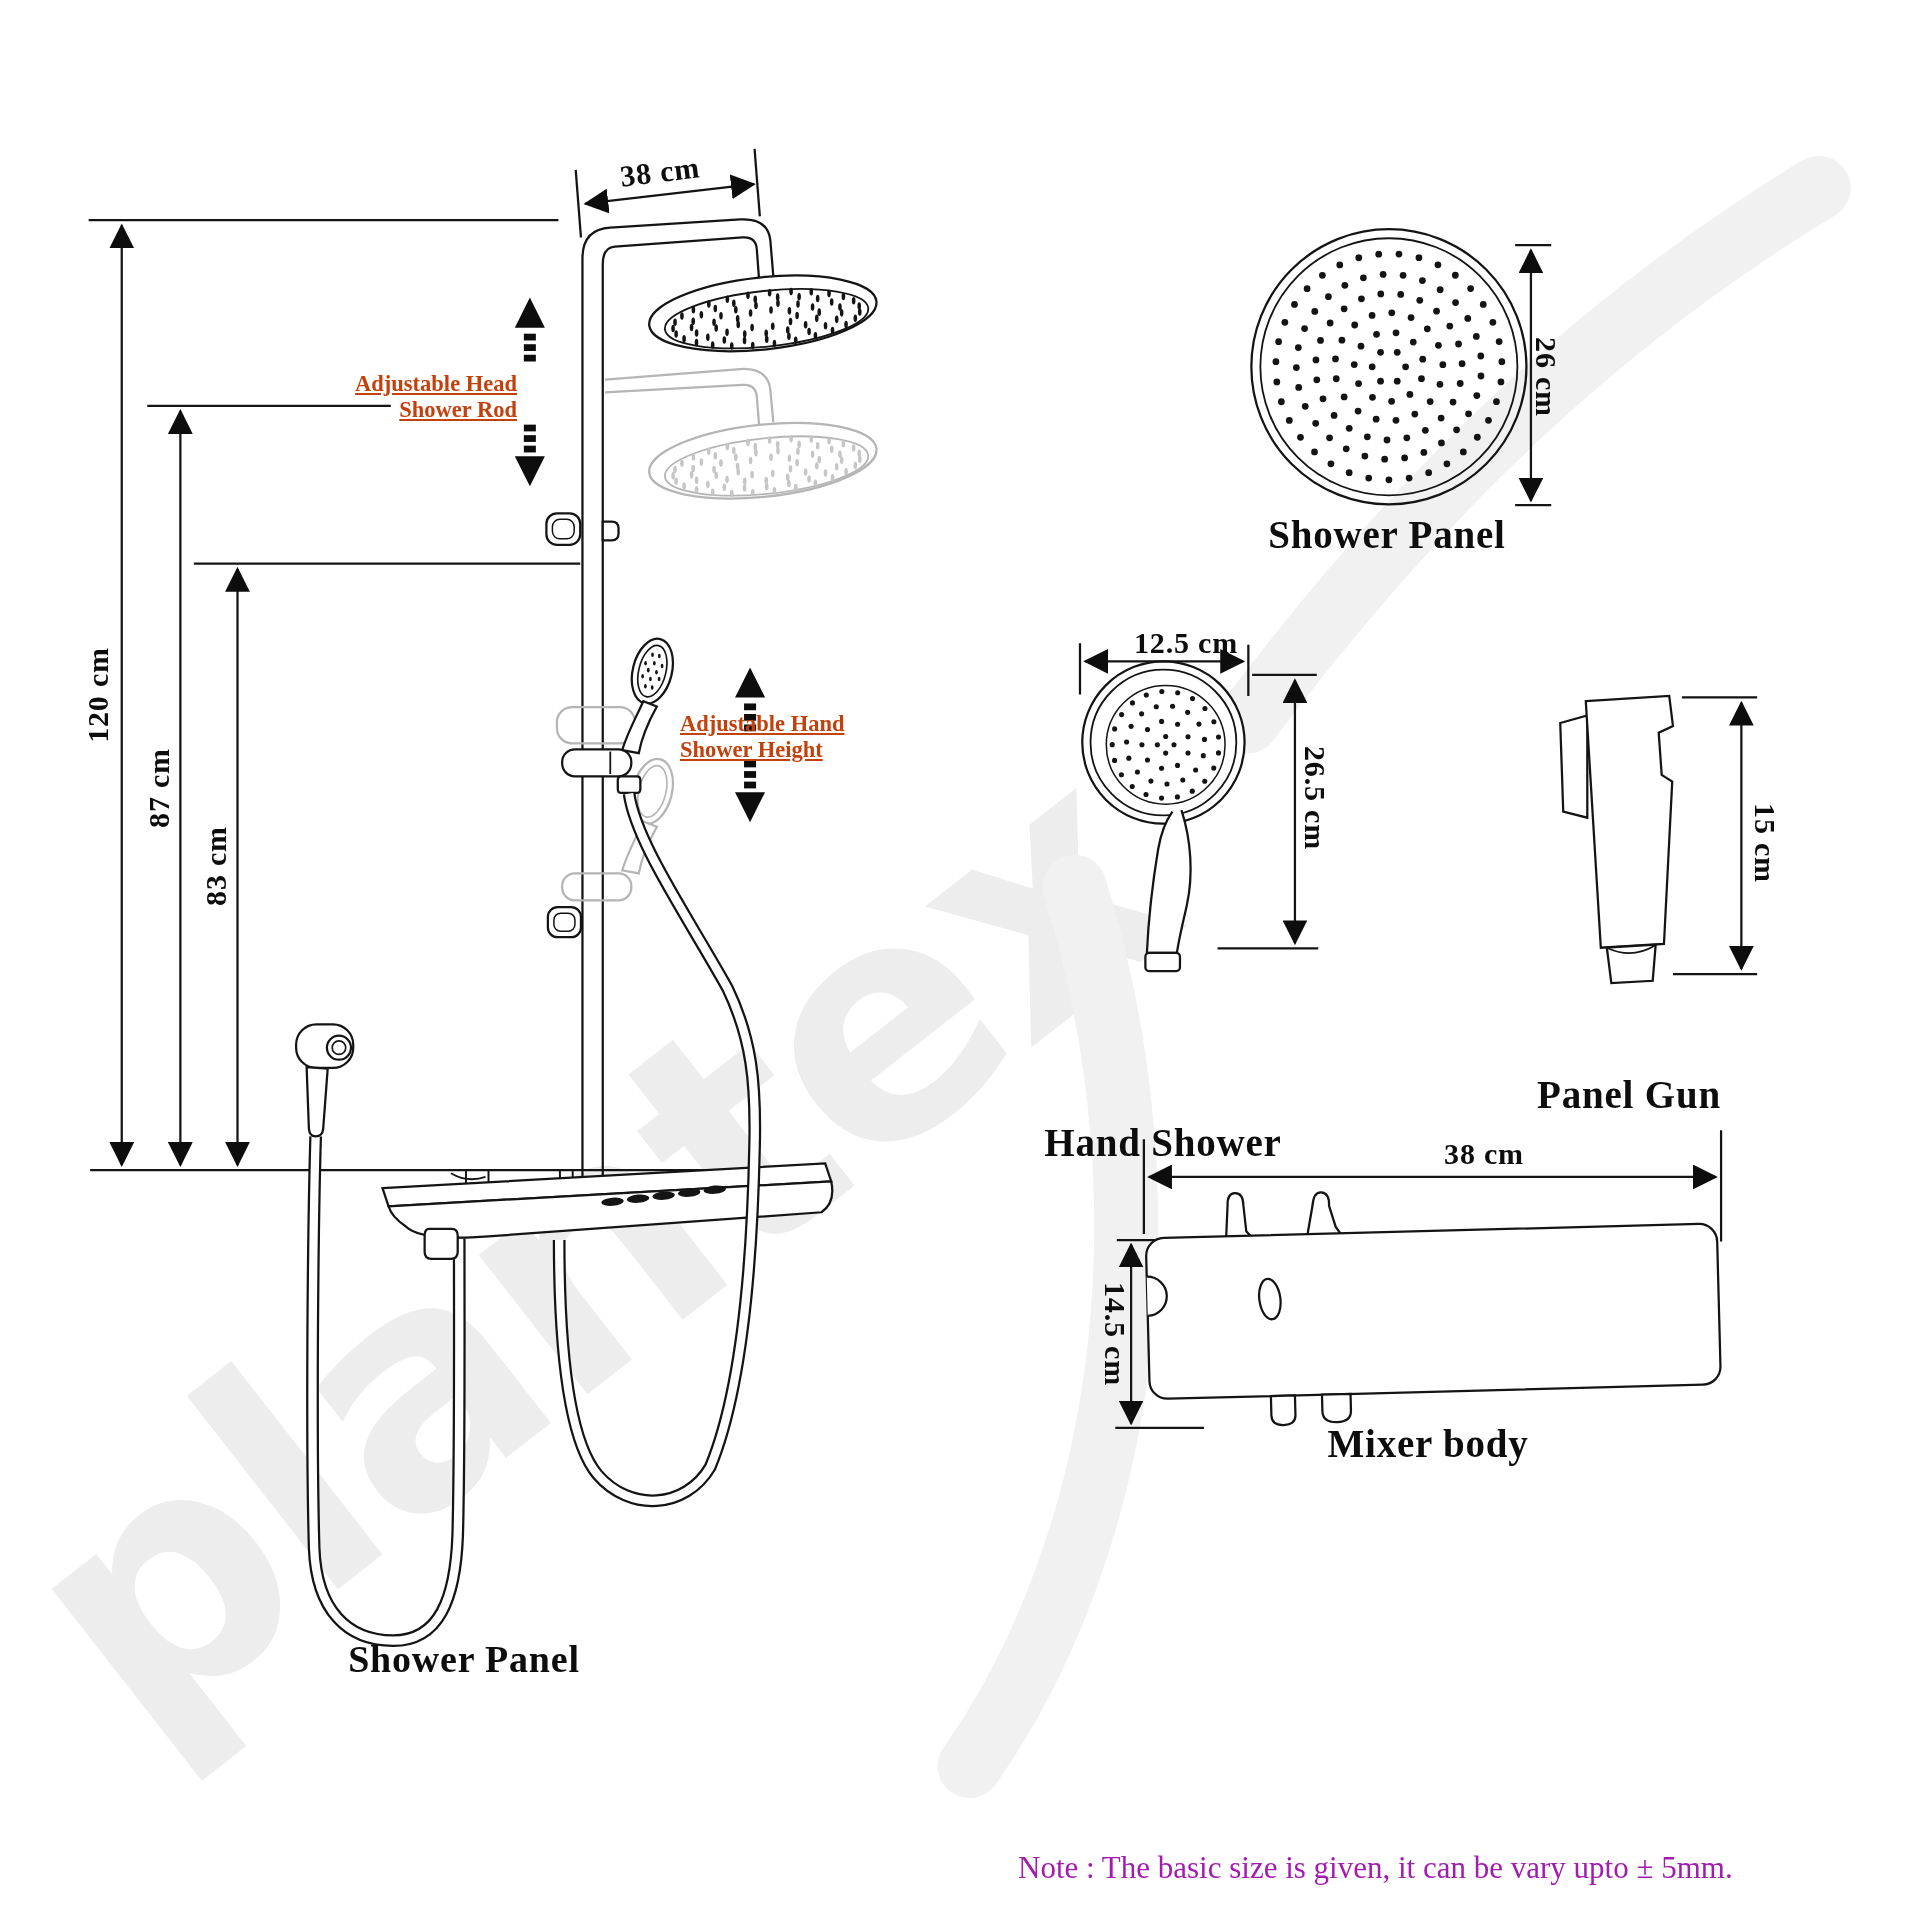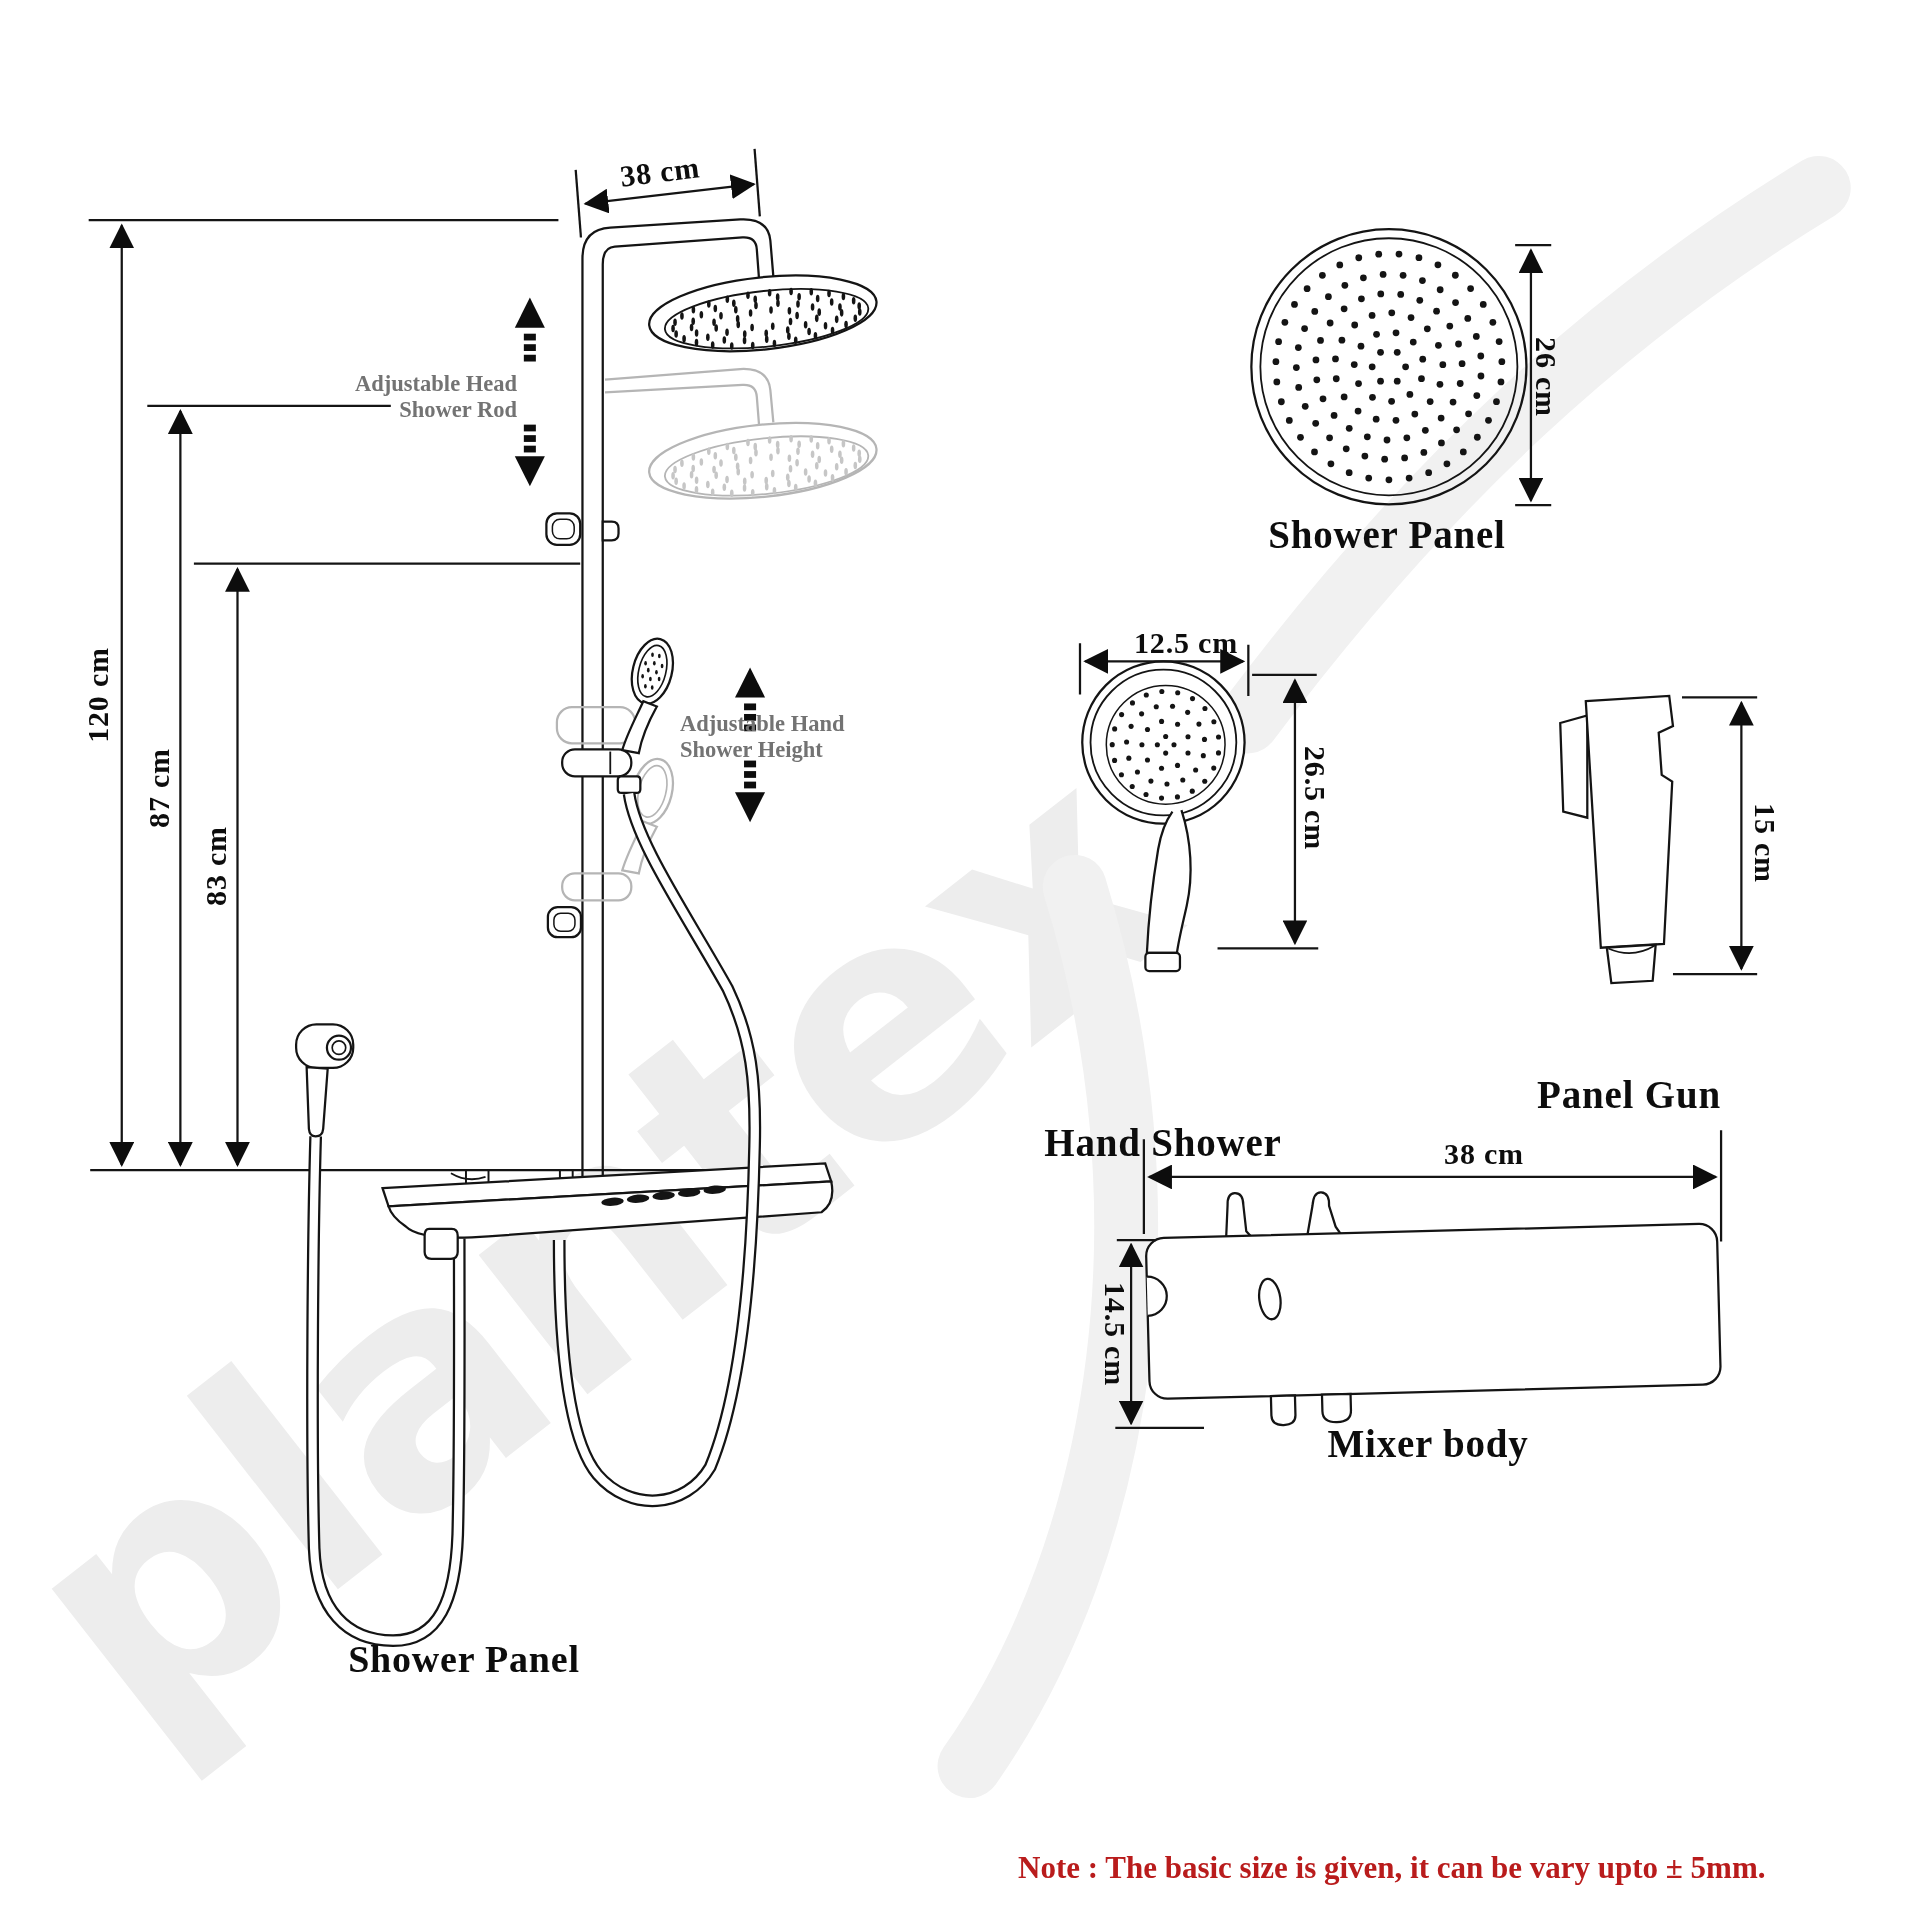--- a/index.html
+++ b/index.html
@@ -5,24 +5,24 @@
   html,body{margin:0;padding:0;background:#fff;}
   #canvas{position:relative;width:1924px;height:1924px;background:#ffffff;overflow:hidden;
           font-family:"Liberation Serif","DejaVu Serif",serif;color:#111;}
   svg{position:absolute;left:0;top:0;}
   .txt{position:absolute;transform:translate(-50%,-50%);white-space:nowrap;font-weight:bold;color:#0d0d0d;}
   .dim{font-size:30px;letter-spacing:0.8px;}
   .rotL{transform:translate(-50%,-50%) rotate(-90deg);}   
   .rotR{transform:translate(-50%,-50%) rotate(90deg);}    
   .tilt{transform:translate(-50%,-50%) rotate(-7deg);}
   .seclabel{font-size:39px;letter-spacing:0.8px;}
-  .ann{position:absolute;font-weight:bold;font-size:22.5px;line-height:25.6px;color:#737373;}
+  .ann{position:absolute;font-weight:bold;font-size:22.5px;line-height:25.6px;color:#c2410c;text-decoration:underline;}
   .ann.right{text-align:right;}
   .ann.left{text-align:left;}
-  #note{position:absolute;left:1018px;top:1850px;font-weight:bold;font-size:31px;color:#b91c1c;white-space:nowrap;}
+  #note{position:absolute;left:1018px;top:1850px;font-weight:normal;font-size:31px;color:#a21caf;white-space:nowrap;}
   #watermark{position:absolute;left:594px;top:1247px;transform:translate(-50%,-50%) rotate(-38deg);
              font-family:"DejaVu Sans","Liberation Sans",sans-serif;font-weight:bold;
              font-size:323px;color:#ededed;letter-spacing:-6px;}
 </style>
 </head>
 <body>
 
 <div id="canvas">
 
   <div id="watermark">plantex</div>

